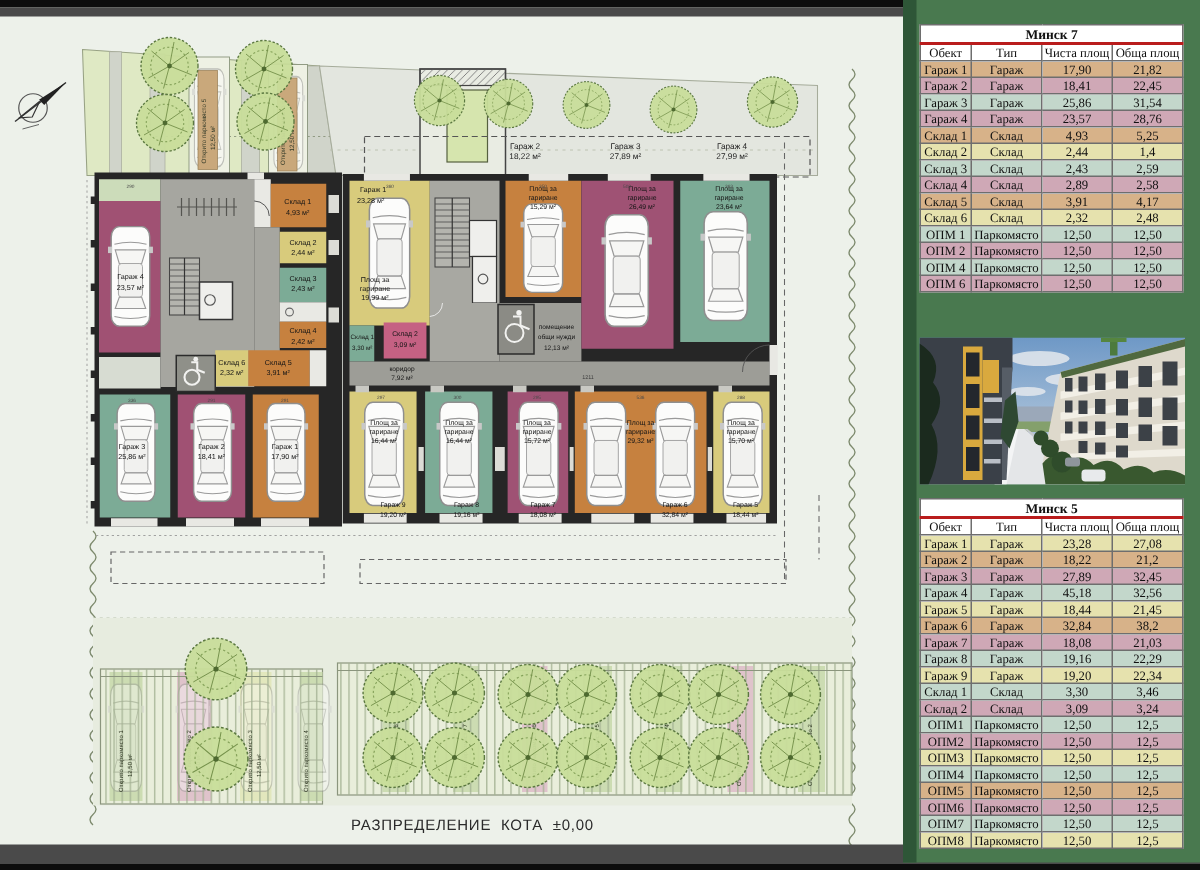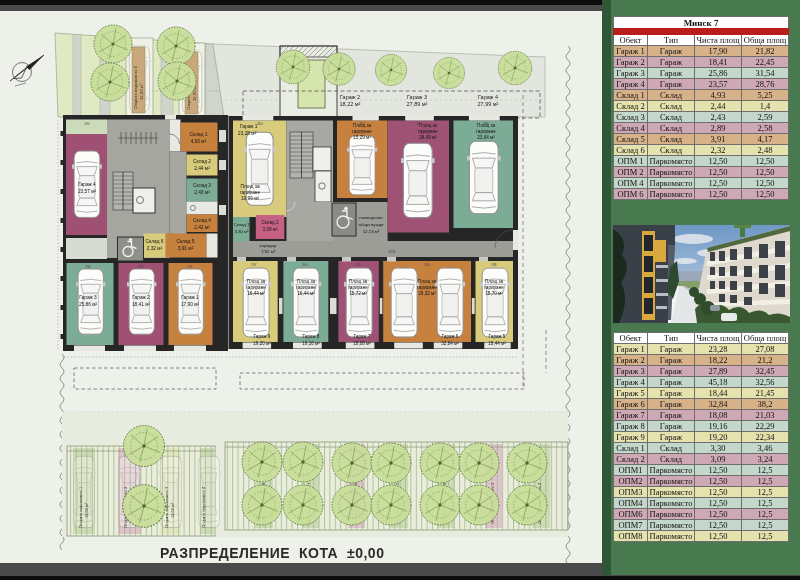--- a/index.html
+++ b/index.html
@@ -1,21 +1,21 @@
 <!DOCTYPE html>
 <html><head><meta charset="utf-8"><title>plan</title><style>
 html,body{margin:0;padding:0}
 .page{position:relative;width:800px;height:580px;background:#edf1ea;overflow:hidden;font-family:"Liberation Sans",sans-serif}
 .panel{position:absolute;left:602px;top:0;width:198px;height:575px;background:#49794f}
 .ptable{position:absolute;border-collapse:collapse;font-family:"Liberation Serif",serif;table-layout:fixed;background:#fff}
 .ptable td{border:1px solid #6e6e6e;text-align:center;padding:0;height:10px;font-size:8.5px;line-height:10px;color:#111;overflow:hidden;white-space:nowrap}
-.ptable .tt td{font-weight:bold;font-size:9px;height:11px;border-bottom:7px solid #b91c1c}
+.ptable .tt td{font-weight:bold;font-size:9px;height:11px;border-bottom:2px solid #b91c1c}
 .ptable .hh td{font-weight:normal;font-size:8.5px}
 .c-tan{background:#d7b289}.c-mau{background:#cfa8b6}.c-sag{background:#c3d7cb}.c-yel{background:#e6e2ae}
-.caption{position:absolute;left:160px;top:545px;width:310px;text-align:left;font-size:14px;letter-spacing:0.5px;color:#2a2a2a;font-weight:bold}
+.caption{position:absolute;left:160px;top:545px;width:310px;text-align:center;font-size:10px;letter-spacing:0.5px;color:#2a2a2a;font-weight:normal}
 </style></head>
 <body>
 <div class="page">
 
 <svg id="plan" style="position:absolute;left:0;top:0" width="602" height="580" viewBox="0 0 602 580">
 <defs>
 <g id="car">
   <rect x="2" y="1" width="24" height="62" rx="5" ry="6.5" fill="#fcfcfb" stroke="#8f8f8f" stroke-width="0.9"></rect>
   <path d="M4,12 Q14,9.5 24,12" fill="none" stroke="#9a9a9a" stroke-width="0.7"></path>
   <polygon points="4.5,15.5 23.5,15.5 21,24 7,24" fill="#f6f6f4" stroke="#9a9a9a" stroke-width="0.7"></polygon>
@@ -797,20 +797,23 @@
 </svg>
 
 <table class="ptable" style="left:11px;top:332px;width:175px">
 <colgroup>
           <col style="width:34px">
           <col style="width:47px">
           <col style="width:47px">
           <col style="width:47px">
         </colgroup>
 <tbody>
+          <tr class="tt">
+            <td colspan="4">Минск 5</td>
+          </tr>
 <tr class="hh">
             <td>Обект</td>
             <td>Тип</td>
             <td>Чиста площ</td>
             <td>Обща площ</td>
           </tr>
 <tr class="c-yel">
             <td>Гараж 1</td>
             <td>Гараж</td>
             <td>23,28</td>
@@ -893,20 +896,26 @@
             <td>Паркомясто</td>
             <td>12,50</td>
             <td>12,5</td>
           </tr>
 <tr class="c-sag">
             <td>ОПМ4</td>
             <td>Паркомясто</td>
             <td>12,50</td>
             <td>12,5</td>
           </tr>
+<tr class="c-tan">
+            <td>ОПМ5</td>
+            <td>Паркомясто</td>
+            <td>12,50</td>
+            <td>12,5</td>
+          </tr>
 <tr class="c-mau">
             <td>ОПМ6</td>
             <td>Паркомясто</td>
             <td>12,50</td>
             <td>12,5</td>
           </tr>
 <tr class="c-sag">
             <td>ОПМ7</td>
             <td>Паркомясто</td>
             <td>12,50</td>

